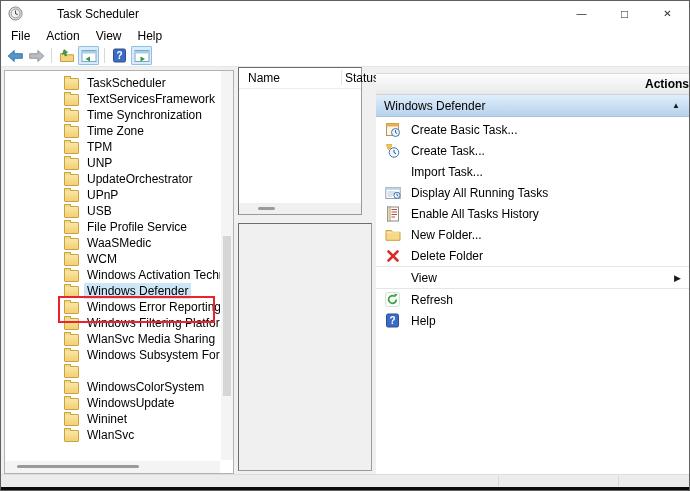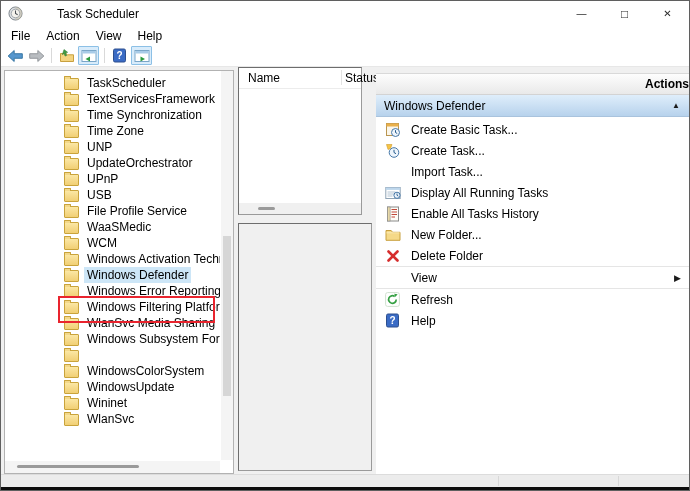--- a/index.html
+++ b/index.html
@@ -162,20 +162,24 @@
         <div class="trow">
             <span class="fold"></span>
             <span class="tlabel">Time Synchronization</span>
           </div>
         <div class="trow">
             <span class="fold"></span>
             <span class="tlabel">Time Zone</span>
           </div>
         <div class="trow">
             <span class="fold"></span>
+            <span class="tlabel">TPM</span>
+          </div>
+        <div class="trow">
+            <span class="fold"></span>
             <span class="tlabel">UNP</span>
           </div>
         <div class="trow">
             <span class="fold"></span>
             <span class="tlabel">UpdateOrchestrator</span>
           </div>
         <div class="trow">
             <span class="fold"></span>
             <span class="tlabel">UPnP</span>
           </div>

